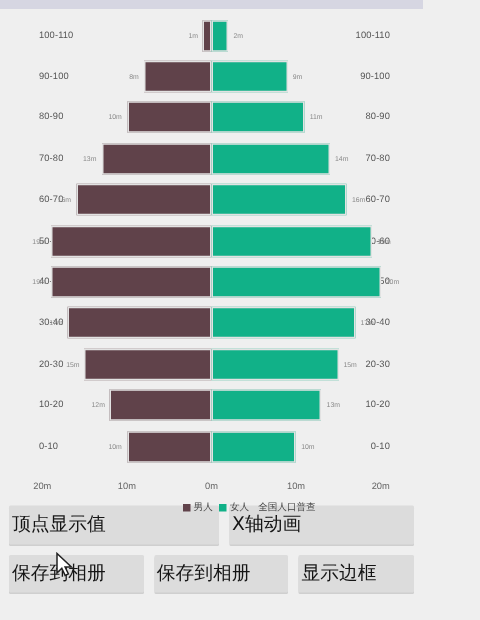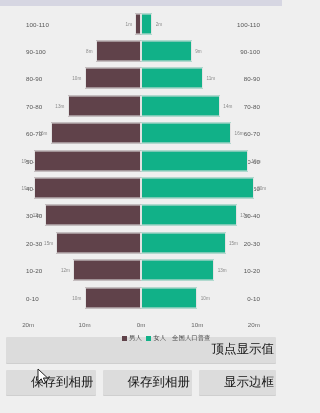--- a/index.html
+++ b/index.html
@@ -148,21 +148,21 @@
   }
   .btn {
     background: #dcdcdc;
     border: none;
     border-radius: 1px;
     color: #151515;
     font-size: 12.5px;
     font-family: "DejaVu Sans", sans-serif;
     padding: 6px 2px 7px 2px;
     flex: 1 1 auto;
-    text-align: right;
+    text-align: left;
     white-space: nowrap;
     box-shadow: 0 1px 0 #cfcfcf;
     cursor: pointer;
     line-height: 1;
   }
   .cursor {
     position: absolute;
     left: 37px;
     top: 368px;
     width: 14px;
@@ -309,20 +309,21 @@
         <span class="swatch female"></span>
         <span>女人</span>
       </div>
       <span class="title">全国人口普查</span>
     </div>
   </div>
 
   <div class="buttons">
     <div class="btn-row" id="btn-row-1">
         <button class="btn">顶点显示值</button>
+        <button class="btn">X轴动画</button>
       </div>
     <div class="btn-row" id="btn-row-2">
         <button class="btn">保存到相册</button>
         <button class="btn">保存到相册</button>
         <button class="btn">显示边框</button>
       </div>
   </div>
 
   <svg class="cursor" viewBox="0 0 14 18">
     <path d="M1 1 L1 14 L4.2 10.8 L6.4 15.6 L8.6 14.6 L6.4 10 L10.6 10 Z" fill="#ffffff" stroke="#222222" stroke-width="1"></path>

